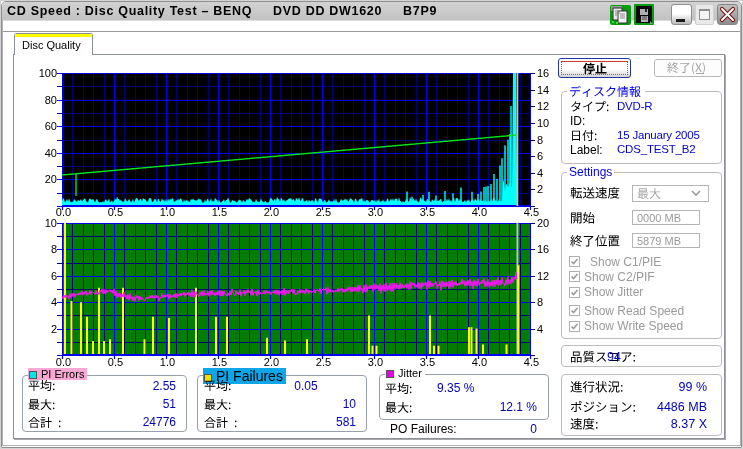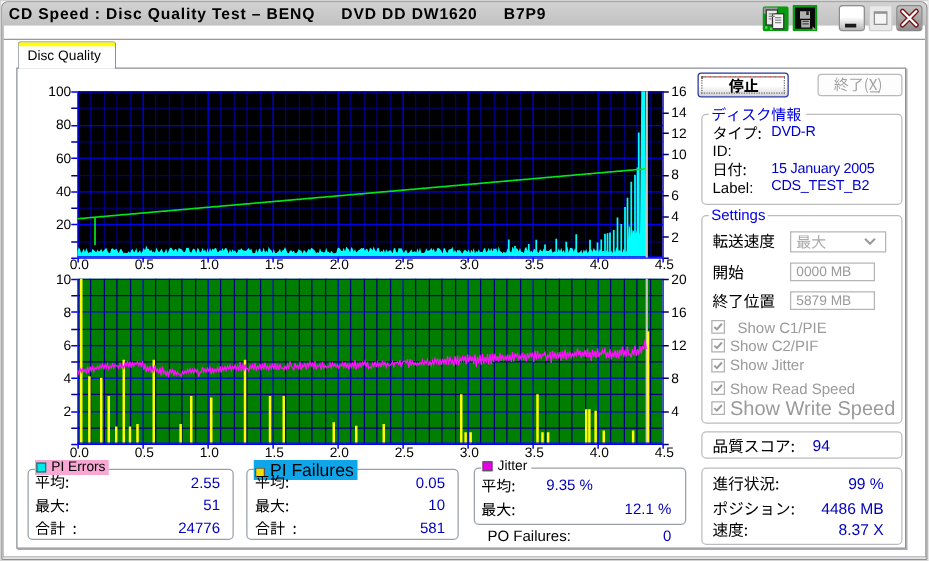--- a/index.html
+++ b/index.html
@@ -130,21 +130,21 @@
       <path transform="translate(0,12.0)" d="M3 -7.6H9V-6.8H3ZM3 -9.1H9V-8.2H3ZM2.1 -9.7V-6.1H9.9V-9.7ZM4.8 -4.7V-3.9H2.6V-4.7ZM0.6 -0.5 0.7 0.3 4.8 -0.2V1H5.6V0.2C5.8 0.4 6 0.7 6.1 0.9C6.9 0.6 7.8 0.2 8.5 -0.4C9.2 0.2 10.1 0.7 11 0.9C11.1 0.7 11.4 0.4 11.6 0.3C10.6 0 9.8 -0.4 9.1 -0.9C9.9 -1.7 10.5 -2.6 10.9 -3.8L10.3 -4L10.2 -4H6V-3.2H7.1L6.6 -3.1C6.9 -2.3 7.3 -1.6 7.9 -1C7.2 -0.4 6.4 -0.1 5.6 0.2V-4.7H11.3V-5.5H0.7V-4.7H1.7V-0.6ZM7.3 -3.2H9.8C9.5 -2.6 9 -2 8.5 -1.5C8 -2 7.6 -2.6 7.3 -3.2ZM4.8 -3.2V-2.4H2.6V-3.2ZM4.8 -1.7V-1L2.6 -0.7V-1.7Z M17.5 -10.1C17.5 -9.1 17.5 -7.9 17.4 -6.6H12.7V-5.7H17.2C16.7 -3.4 15.5 -1.1 12.5 0.2C12.8 0.4 13.1 0.7 13.2 0.9C16.1 -0.4 17.4 -2.7 18 -5C18.9 -2.3 20.5 -0.2 22.8 0.9C23 0.7 23.3 0.3 23.5 0.1C21.2 -0.9 19.6 -3.1 18.8 -5.7H23.3V-6.6H18.3C18.5 -7.9 18.5 -9.1 18.5 -10.1Z M25.7 -4.7C26.1 -4.7 26.5 -5 26.5 -5.5C26.5 -6 26.1 -6.4 25.7 -6.4C25.2 -6.4 24.9 -6 24.9 -5.5C24.9 -5 25.2 -4.7 25.7 -4.7ZM25.7 0.2C26.1 0.2 26.5 -0.2 26.5 -0.7C26.5 -1.2 26.1 -1.5 25.7 -1.5C25.2 -1.5 24.9 -1.2 24.9 -0.7C24.9 -0.2 25.2 0.2 25.7 0.2Z" fill="#000"></path>
     </svg>
 <div class="txt" style="left:76px;top:397px;width:100px;text-align:right;font-size:12px;color:#0000bb">51</div>
 <svg style="position:absolute;left:28px;top:414.6px;overflow:visible" width="36" height="20">
       <path transform="translate(0,12.0)" d="M3 -6.2V-5.4H9V-6.2ZM6 -9.2C7.1 -7.6 9.2 -5.9 11.1 -4.9C11.2 -5.2 11.5 -5.5 11.7 -5.7C9.8 -6.6 7.7 -8.3 6.4 -10.1H5.5C4.5 -8.5 2.5 -6.7 0.4 -5.6C0.6 -5.4 0.9 -5.1 1 -4.9C3 -6 5 -7.7 6 -9.2ZM2.4 -3.8V1H3.2V0.5H8.8V1H9.7V-3.8ZM3.2 -0.3V-3H8.8V-0.3Z M13 -6.4V-5.7H16.8V-6.4ZM13.1 -9.7V-8.9H16.8V-9.7ZM13 -4.8V-4.1H16.8V-4.8ZM12.5 -8.1V-7.3H17.2V-8.1ZM20 -10V-6H17.2V-5.1H20V1H20.9V-5.1H23.7V-6H20.9V-10ZM13 -3.2V0.8H13.8V0.3H16.7V-3.2ZM13.8 -2.5H15.9V-0.5H13.8Z M31.7 -4.7C32.1 -4.7 32.5 -5 32.5 -5.5C32.5 -6 32.1 -6.4 31.7 -6.4C31.2 -6.4 30.9 -6 30.9 -5.5C30.9 -5 31.2 -4.7 31.7 -4.7ZM31.7 0.2C32.1 0.2 32.5 -0.2 32.5 -0.7C32.5 -1.2 32.1 -1.5 31.7 -1.5C31.2 -1.5 30.9 -1.2 30.9 -0.7C30.9 -0.2 31.2 0.2 31.7 0.2Z" fill="#000"></path>
     </svg>
 <div class="txt" style="left:76px;top:415px;width:100px;text-align:right;font-size:12px;color:#0000bb">24776</div>
 <svg style="position:absolute;left:204px;top:378.1px;overflow:visible" width="30" height="20">
       <path transform="translate(0,12.0)" d="M2.1 -7.6C2.6 -6.7 3 -5.5 3.2 -4.8L4 -5.1C3.9 -5.8 3.4 -6.9 2.9 -7.8ZM9.1 -7.9C8.8 -7 8.2 -5.8 7.8 -5L8.5 -4.8C9 -5.5 9.6 -6.6 10 -7.6ZM0.6 -4.2V-3.3H5.5V0.9H6.4V-3.3H11.4V-4.2H6.4V-8.4H10.7V-9.3H1.3V-8.4H5.5V-4.2Z M17.3 -5.7V-4.8H21V-5.7ZM16.7 -1.8 17.1 -0.9C18.3 -1.4 19.8 -2 21.3 -2.6L21.1 -3.4C19.5 -2.8 17.8 -2.1 16.7 -1.8ZM18.1 -10.1C17.6 -8.4 16.8 -6.8 15.9 -5.7C16.1 -5.6 16.5 -5.3 16.6 -5.1C17.1 -5.7 17.6 -6.4 18 -7.2H22.4C22.2 -2.4 22 -0.5 21.7 -0.1C21.5 0.1 21.4 0.1 21.1 0.1C20.9 0.1 20.1 0.1 19.3 0C19.5 0.3 19.6 0.7 19.6 0.9C20.3 1 21.1 1 21.5 0.9C21.9 0.9 22.2 0.8 22.5 0.4C23 -0.1 23.1 -2.1 23.3 -7.6C23.3 -7.7 23.3 -8.1 23.3 -8.1H18.4C18.6 -8.7 18.8 -9.3 19 -9.9ZM12.4 -1.9 12.7 -1C13.8 -1.5 15.3 -2.1 16.7 -2.7L16.5 -3.6L15 -2.9V-6.4H16.4V-7.3H15V-10H14.1V-7.3H12.6V-6.4H14.1V-2.6C13.5 -2.3 12.9 -2.1 12.4 -1.9Z M25.7 -4.7C26.1 -4.7 26.5 -5 26.5 -5.5C26.5 -6 26.1 -6.4 25.7 -6.4C25.2 -6.4 24.9 -6 24.9 -5.5C24.9 -5 25.2 -4.7 25.7 -4.7ZM25.7 0.2C26.1 0.2 26.5 -0.2 26.5 -0.7C26.5 -1.2 26.1 -1.5 25.7 -1.5C25.2 -1.5 24.9 -1.2 24.9 -0.7C24.9 -0.2 25.2 0.2 25.7 0.2Z" fill="#000"></path>
     </svg>
-<div class="txt" style="left:256px;top:378.5px;width:100px;text-align:right;font-size:12px;color:#0000bb">0.05</div>
+<div class="txt" style="left:256px;top:378.5px;width:100px;text-align:center;font-size:12px;color:#0000bb">0.05</div>
 <svg style="position:absolute;left:204px;top:396.6px;overflow:visible" width="30" height="20">
       <path transform="translate(0,12.0)" d="M3 -7.6H9V-6.8H3ZM3 -9.1H9V-8.2H3ZM2.1 -9.7V-6.1H9.9V-9.7ZM4.8 -4.7V-3.9H2.6V-4.7ZM0.6 -0.5 0.7 0.3 4.8 -0.2V1H5.6V0.2C5.8 0.4 6 0.7 6.1 0.9C6.9 0.6 7.8 0.2 8.5 -0.4C9.2 0.2 10.1 0.7 11 0.9C11.1 0.7 11.4 0.4 11.6 0.3C10.6 0 9.8 -0.4 9.1 -0.9C9.9 -1.7 10.5 -2.6 10.9 -3.8L10.3 -4L10.2 -4H6V-3.2H7.1L6.6 -3.1C6.9 -2.3 7.3 -1.6 7.9 -1C7.2 -0.4 6.4 -0.1 5.6 0.2V-4.7H11.3V-5.5H0.7V-4.7H1.7V-0.6ZM7.3 -3.2H9.8C9.5 -2.6 9 -2 8.5 -1.5C8 -2 7.6 -2.6 7.3 -3.2ZM4.8 -3.2V-2.4H2.6V-3.2ZM4.8 -1.7V-1L2.6 -0.7V-1.7Z M17.5 -10.1C17.5 -9.1 17.5 -7.9 17.4 -6.6H12.7V-5.7H17.2C16.7 -3.4 15.5 -1.1 12.5 0.2C12.8 0.4 13.1 0.7 13.2 0.9C16.1 -0.4 17.4 -2.7 18 -5C18.9 -2.3 20.5 -0.2 22.8 0.9C23 0.7 23.3 0.3 23.5 0.1C21.2 -0.9 19.6 -3.1 18.8 -5.7H23.3V-6.6H18.3C18.5 -7.9 18.5 -9.1 18.5 -10.1Z M25.7 -4.7C26.1 -4.7 26.5 -5 26.5 -5.5C26.5 -6 26.1 -6.4 25.7 -6.4C25.2 -6.4 24.9 -6 24.9 -5.5C24.9 -5 25.2 -4.7 25.7 -4.7ZM25.7 0.2C26.1 0.2 26.5 -0.2 26.5 -0.7C26.5 -1.2 26.1 -1.5 25.7 -1.5C25.2 -1.5 24.9 -1.2 24.9 -0.7C24.9 -0.2 25.2 0.2 25.7 0.2Z" fill="#000"></path>
     </svg>
 <div class="txt" style="left:256px;top:397px;width:100px;text-align:right;font-size:12px;color:#0000bb">10</div>
 <svg style="position:absolute;left:204px;top:414.6px;overflow:visible" width="36" height="20">
       <path transform="translate(0,12.0)" d="M3 -6.2V-5.4H9V-6.2ZM6 -9.2C7.1 -7.6 9.2 -5.9 11.1 -4.9C11.2 -5.2 11.5 -5.5 11.7 -5.7C9.8 -6.6 7.7 -8.3 6.4 -10.1H5.5C4.5 -8.5 2.5 -6.7 0.4 -5.6C0.6 -5.4 0.9 -5.1 1 -4.9C3 -6 5 -7.7 6 -9.2ZM2.4 -3.8V1H3.2V0.5H8.8V1H9.7V-3.8ZM3.2 -0.3V-3H8.8V-0.3Z M13 -6.4V-5.7H16.8V-6.4ZM13.1 -9.7V-8.9H16.8V-9.7ZM13 -4.8V-4.1H16.8V-4.8ZM12.5 -8.1V-7.3H17.2V-8.1ZM20 -10V-6H17.2V-5.1H20V1H20.9V-5.1H23.7V-6H20.9V-10ZM13 -3.2V0.8H13.8V0.3H16.7V-3.2ZM13.8 -2.5H15.9V-0.5H13.8Z M31.7 -4.7C32.1 -4.7 32.5 -5 32.5 -5.5C32.5 -6 32.1 -6.4 31.7 -6.4C31.2 -6.4 30.9 -6 30.9 -5.5C30.9 -5 31.2 -4.7 31.7 -4.7ZM31.7 0.2C32.1 0.2 32.5 -0.2 32.5 -0.7C32.5 -1.2 32.1 -1.5 31.7 -1.5C31.2 -1.5 30.9 -1.2 30.9 -0.7C30.9 -0.2 31.2 0.2 31.7 0.2Z" fill="#000"></path>
     </svg>
 <div class="txt" style="left:256px;top:415px;width:100px;text-align:right;font-size:12px;color:#0000bb">581</div>
 <svg style="position:absolute;left:385px;top:380.6px;overflow:visible" width="30" height="20">
       <path transform="translate(0,12.0)" d="M2.1 -7.6C2.6 -6.7 3 -5.5 3.2 -4.8L4 -5.1C3.9 -5.8 3.4 -6.9 2.9 -7.8ZM9.1 -7.9C8.8 -7 8.2 -5.8 7.8 -5L8.5 -4.8C9 -5.5 9.6 -6.6 10 -7.6ZM0.6 -4.2V-3.3H5.5V0.9H6.4V-3.3H11.4V-4.2H6.4V-8.4H10.7V-9.3H1.3V-8.4H5.5V-4.2Z M17.3 -5.7V-4.8H21V-5.7ZM16.7 -1.8 17.1 -0.9C18.3 -1.4 19.8 -2 21.3 -2.6L21.1 -3.4C19.5 -2.8 17.8 -2.1 16.7 -1.8ZM18.1 -10.1C17.6 -8.4 16.8 -6.8 15.9 -5.7C16.1 -5.6 16.5 -5.3 16.6 -5.1C17.1 -5.7 17.6 -6.4 18 -7.2H22.4C22.2 -2.4 22 -0.5 21.7 -0.1C21.5 0.1 21.4 0.1 21.1 0.1C20.9 0.1 20.1 0.1 19.3 0C19.5 0.3 19.6 0.7 19.6 0.9C20.3 1 21.1 1 21.5 0.9C21.9 0.9 22.2 0.8 22.5 0.4C23 -0.1 23.1 -2.1 23.3 -7.6C23.3 -7.7 23.3 -8.1 23.3 -8.1H18.4C18.6 -8.7 18.8 -9.3 19 -9.9ZM12.4 -1.9 12.7 -1C13.8 -1.5 15.3 -2.1 16.7 -2.7L16.5 -3.6L15 -2.9V-6.4H16.4V-7.3H15V-10H14.1V-7.3H12.6V-6.4H14.1V-2.6C13.5 -2.3 12.9 -2.1 12.4 -1.9Z M25.7 -4.7C26.1 -4.7 26.5 -5 26.5 -5.5C26.5 -6 26.1 -6.4 25.7 -6.4C25.2 -6.4 24.9 -6 24.9 -5.5C24.9 -5 25.2 -4.7 25.7 -4.7ZM25.7 0.2C26.1 0.2 26.5 -0.2 26.5 -0.7C26.5 -1.2 26.1 -1.5 25.7 -1.5C25.2 -1.5 24.9 -1.2 24.9 -0.7C24.9 -0.2 25.2 0.2 25.7 0.2Z" fill="#000"></path>
@@ -222,26 +222,26 @@
 <div class="txt" style="left:584px;top:285px;font-size:12px;color:#9a9a9a">Show Jitter</div>
 <div class="abs" style="left:569px;top:305.0px;width:11px;height:11px;border:1px solid #b0b0b0;background:#fff"></div>
 <svg class="abs" style="left:569px;top:305.0px" width="11" height="11">
       <path d="M2.5 5.5 L4.5 7.5 L8.5 3" stroke="#9a9a9a" stroke-width="1.6" fill="none"></path>
     </svg>
 <div class="txt" style="left:584px;top:303.5px;font-size:12px;color:#9a9a9a">Show Read Speed</div>
 <div class="abs" style="left:569px;top:320.5px;width:11px;height:11px;border:1px solid #b0b0b0;background:#fff"></div>
 <svg class="abs" style="left:569px;top:320.5px" width="11" height="11">
       <path d="M2.5 5.5 L4.5 7.5 L8.5 3" stroke="#9a9a9a" stroke-width="1.6" fill="none"></path>
     </svg>
-<div class="txt" style="left:584px;top:319px;font-size:16px;color:#9a9a9a">Show Write Speed</div>
+<div class="txt" style="left:584px;top:319px;font-size:12px;color:#9a9a9a">Show Write Speed</div>
 <div class="abs" style="left:561px;top:345px;width:161px;height:22px;border:1px solid #bcbcbc;border-radius:4px"></div>
 <svg style="position:absolute;left:570px;top:348.8px;overflow:visible" width="68" height="20">
       <path transform="translate(0,12.5)" d="M3.8 -9.1H8.8V-6.7H3.8ZM2.9 -10V-5.8H9.7V-10ZM1 -4.5V1H1.9V0.3H4.5V0.9H5.5V-4.5ZM1.9 -0.6V-3.6H4.5V-0.6ZM6.9 -4.5V1H7.8V0.3H10.6V0.9H11.6V-4.5ZM7.8 -0.6V-3.6H10.6V-0.6Z M15.6 -4H22V-3.2H15.6ZM15.6 -2.5H22V-1.7H15.6ZM15.6 -5.5H22V-4.6H15.6ZM14.7 -6.1V-1H22.9V-6.1ZM19.8 -0.4C21.2 0.1 22.5 0.6 23.3 1L24.4 0.6C23.4 0.1 21.9 -0.4 20.6 -0.8ZM16.9 -0.9C15.9 -0.4 14.4 0.1 13.2 0.3C13.4 0.5 13.7 0.9 13.9 1C15.1 0.7 16.7 0.1 17.7 -0.5ZM14.1 -10.2V-8.9C14.1 -8.1 13.9 -7.1 13.1 -6.3C13.2 -6.2 13.6 -5.9 13.7 -5.7C14.4 -6.4 14.7 -7.2 14.8 -8H16.4V-6.4H17.2V-8H18.7V-8.7H14.9V-8.9V-9.3C16.1 -9.4 17.4 -9.6 18.4 -9.9L17.7 -10.5C17.1 -10.3 15.9 -10.1 14.8 -10ZM19.2 -10.1V-9C19.2 -8.3 19 -7.5 18 -6.9C18.2 -6.7 18.5 -6.4 18.6 -6.2C19.3 -6.7 19.7 -7.4 19.9 -8H21.6V-6.4H22.5V-8H24.4V-8.7H20L20 -9V-9.3C21.3 -9.4 22.7 -9.6 23.7 -9.9L23.1 -10.5C22.4 -10.2 21.1 -10.1 19.9 -10Z M35 -8.4 34.4 -8.8C34.2 -8.8 33.8 -8.8 33.4 -8.8C33 -8.8 29.1 -8.8 28.6 -8.8C28.2 -8.8 27.5 -8.8 27.3 -8.8V-7.7C27.5 -7.7 28.2 -7.8 28.6 -7.8C29 -7.8 33 -7.8 33.5 -7.8C33.2 -6.7 32.2 -5.2 31.4 -4.3C30.1 -2.8 28.3 -1.4 26.2 -0.6L27.1 0.3C28.9 -0.6 30.6 -1.9 31.9 -3.4C33.2 -2.2 34.5 -0.8 35.4 0.3L36.2 -0.4C35.4 -1.4 33.9 -3 32.6 -4.2C33.5 -5.3 34.3 -6.7 34.7 -7.8C34.8 -8 34.9 -8.3 35 -8.4Z M39.5 -1.7V-0.5C39.8 -0.6 40.4 -0.6 40.9 -0.6H47L47 0.1H48.1C48.1 -0.1 48.1 -0.7 48.1 -1.1V-7.6C48.1 -7.9 48.1 -8.2 48.1 -8.5C47.9 -8.5 47.5 -8.5 47.2 -8.5H41C40.6 -8.5 40.1 -8.5 39.6 -8.6V-7.5C39.9 -7.5 40.6 -7.5 41 -7.5H47V-1.6H40.9C40.4 -1.6 39.8 -1.6 39.5 -1.7Z M61.6 -8.5 61 -9C60.8 -9 60.4 -9 60.1 -9C59.4 -9 53.6 -9 53 -9C52.5 -9 52 -9 51.5 -9.1V-7.9C52 -8 52.5 -8 53 -8C53.6 -8 59.2 -8 60.1 -8C59.7 -7.2 58.5 -5.9 57.4 -5.2L58.2 -4.5C59.6 -5.5 60.8 -7.2 61.3 -8C61.4 -8.1 61.5 -8.3 61.6 -8.5ZM56.6 -6.8H55.5C55.6 -6.5 55.6 -6.2 55.6 -5.9C55.6 -3.8 55.3 -2 53.4 -0.9C53 -0.6 52.6 -0.4 52.2 -0.3L53.2 0.5C56.4 -1.1 56.6 -3.4 56.6 -6.8Z M64.2 -4.9C64.7 -4.9 65.1 -5.2 65.1 -5.8C65.1 -6.3 64.7 -6.6 64.2 -6.6C63.8 -6.6 63.4 -6.3 63.4 -5.8C63.4 -5.2 63.8 -4.9 64.2 -4.9ZM64.2 0.2C64.7 0.2 65.1 -0.2 65.1 -0.7C65.1 -1.2 64.7 -1.6 64.2 -1.6C63.8 -1.6 63.4 -1.2 63.4 -0.7C63.4 -0.2 63.8 0.2 64.2 0.2Z" fill="#000"></path>
     </svg>
-<div class="txt" style="left:607px;top:350px;width:100px;text-align:center;font-size:12.5px;color:#0000bb">94</div>
+<div class="txt" style="left:607px;top:350px;width:100px;text-align:left;font-size:12.5px;color:#0000bb">94</div>
 <div class="abs" style="left:561px;top:374px;width:161px;height:62px;border:1px solid #bcbcbc;border-radius:4px"></div>
 <svg style="position:absolute;left:570px;top:379.2px;overflow:visible" width="56" height="20">
       <path transform="translate(0,12.5)" d="M0.7 -9.7C1.5 -9.1 2.3 -8.2 2.7 -7.6L3.4 -8.1C3.1 -8.8 2.2 -9.6 1.4 -10.2ZM3.1 -5.6H0.6V-4.7H2.2V-1.5C1.6 -0.9 1 -0.4 0.5 -0L0.9 0.9C1.6 0.4 2.1 -0.2 2.7 -0.7C3.5 0.3 4.6 0.7 6.2 0.8C7.7 0.8 10.3 0.8 11.7 0.7C11.8 0.5 11.9 0 12 -0.2C10.5 -0.1 7.6 -0.1 6.2 -0.1C4.8 -0.2 3.7 -0.6 3.1 -1.5ZM5.9 -10.5C5.2 -8.9 4.2 -7.4 2.9 -6.4C3.1 -6.3 3.5 -5.9 3.7 -5.7C4 -6 4.4 -6.4 4.8 -6.8V-1.4H11.8V-2.2H8.8V-3.5H11.2V-4.3H8.8V-5.6H11.2V-6.4H8.8V-7.7H11.6V-8.6H8.9C9.1 -9.1 9.4 -9.6 9.7 -10.2L8.7 -10.4C8.5 -9.8 8.2 -9.1 8 -8.6H6C6.3 -9.1 6.6 -9.6 6.8 -10.2ZM5.7 -5.6H7.9V-4.3H5.7ZM5.7 -6.4V-7.7H7.9V-6.4ZM5.7 -3.5H7.9V-2.2H5.7Z M17.9 -9.8V-8.8H24.1V-9.8ZM15.8 -10.5C15.2 -9.6 14 -8.5 12.9 -7.8C13.1 -7.6 13.4 -7.2 13.5 -7C14.6 -7.8 15.9 -9.1 16.7 -10.1ZM17.4 -6.3V-5.4H21.6V-0.2C21.6 -0 21.5 0.1 21.3 0.1C21.1 0.1 20.2 0.1 19.3 0C19.4 0.3 19.6 0.7 19.6 1C20.9 1 21.6 1 22 0.8C22.4 0.7 22.6 0.4 22.6 -0.2V-5.4H24.4V-6.3ZM16.3 -7.8C15.5 -6.4 14.1 -5 12.8 -4C13 -3.8 13.3 -3.4 13.5 -3.2C13.9 -3.6 14.4 -4.1 14.9 -4.5V1H15.8V-5.6C16.4 -6.2 16.8 -6.9 17.2 -7.5Z M34.3 -9.7C34.8 -9 35.5 -8 35.8 -7.5L36.5 -7.9C36.2 -8.5 35.5 -9.4 35 -10.1ZM25.6 -8.4C26.2 -7.7 26.9 -6.7 27.2 -6.1L28 -6.6C27.6 -7.2 26.9 -8.2 26.3 -8.9ZM32.4 -10.5V-7.6L32.4 -6.8H29.4V-5.9H32.3C32.1 -3.8 31.4 -1.5 29.1 0.4C29.3 0.5 29.7 0.8 29.9 1C31.7 -0.6 32.6 -2.5 33 -4.3C33.7 -2 34.8 -0.1 36.5 1C36.6 0.7 36.9 0.4 37.2 0.2C35.2 -0.9 34 -3.2 33.4 -5.9H36.9V-6.8H33.3L33.3 -7.6V-10.5ZM25.4 -2.4 25.9 -1.6C26.6 -2.2 27.4 -2.9 28.1 -3.6V1H29V-10.5H28.1V-4.8C27.1 -3.9 26.1 -3 25.4 -2.4Z M38.8 -9.7C39.6 -9.4 40.6 -8.8 41.1 -8.4L41.6 -9.2C41.1 -9.6 40.1 -10.1 39.3 -10.4ZM38 -6.2C38.9 -5.9 40 -5.4 40.5 -5L41 -5.8C40.5 -6.2 39.3 -6.7 38.5 -7ZM38.5 0.3 39.3 0.9C40 -0.3 41 -2 41.7 -3.3L41 -3.9C40.2 -2.4 39.2 -0.7 38.5 0.3ZM43.2 -9.1H47.9V-5.7H43.2ZM42.3 -9.9V-4.8H43.6C43.5 -2.2 43.1 -0.6 40.8 0.2C41 0.4 41.3 0.8 41.4 1C43.9 -0 44.4 -1.9 44.5 -4.8H46V-0.4C46 0.6 46.2 0.9 47.2 0.9C47.4 0.9 48.2 0.9 48.4 0.9C49.2 0.9 49.5 0.4 49.6 -1.5C49.3 -1.5 48.9 -1.7 48.7 -1.8C48.7 -0.2 48.6 0.1 48.3 0.1C48.1 0.1 47.5 0.1 47.3 0.1C47 0.1 46.9 -0 46.9 -0.4V-4.8H48.8V-9.9Z M51.7 -4.9C52.2 -4.9 52.6 -5.2 52.6 -5.8C52.6 -6.3 52.2 -6.6 51.7 -6.6C51.3 -6.6 50.9 -6.3 50.9 -5.8C50.9 -5.2 51.3 -4.9 51.7 -4.9ZM51.7 0.2C52.2 0.2 52.6 -0.2 52.6 -0.7C52.6 -1.2 52.2 -1.6 51.7 -1.6C51.3 -1.6 50.9 -1.2 50.9 -0.7C50.9 -0.2 51.3 0.2 51.7 0.2Z" fill="#000"></path>
     </svg>
 <div class="txt" style="left:607px;top:380px;width:100px;text-align:right;font-size:12.5px;color:#0000bb">99 %</div>
 <svg style="position:absolute;left:570px;top:398.8px;overflow:visible" width="68" height="20">
       <path transform="translate(0,12.5)" d="M9.4 -9.2C9.4 -9.7 9.8 -10 10.2 -10C10.7 -10 11 -9.7 11 -9.2C11 -8.8 10.7 -8.4 10.2 -8.4C9.8 -8.4 9.4 -8.8 9.4 -9.2ZM8.9 -9.2C8.9 -8.5 9.5 -7.9 10.2 -7.9C11 -7.9 11.6 -8.5 11.6 -9.2C11.6 -10 11 -10.6 10.2 -10.6C9.5 -10.6 8.9 -10 8.9 -9.2ZM4 -4.6 3.2 -5C2.7 -4 1.6 -2.5 0.8 -1.7L1.6 -1.2C2.3 -1.9 3.5 -3.5 4 -4.6ZM9.2 -5 8.4 -4.5C9.1 -3.8 10 -2.2 10.5 -1.2L11.4 -1.7C10.9 -2.6 9.9 -4.2 9.2 -5ZM1.2 -7.5V-6.5C1.5 -6.5 1.8 -6.5 2.2 -6.5H5.7V-6.4C5.7 -5.8 5.7 -1.6 5.7 -0.9C5.7 -0.6 5.5 -0.4 5.2 -0.4C4.9 -0.4 4.3 -0.5 3.8 -0.6L3.9 0.5C4.4 0.5 5.1 0.5 5.6 0.5C6.4 0.5 6.7 0.2 6.7 -0.5C6.7 -1.4 6.7 -5.4 6.7 -6.4V-6.5H10C10.3 -6.5 10.7 -6.5 11 -6.5V-7.5C10.7 -7.5 10.3 -7.5 10 -7.5H6.7V-8.7C6.7 -9 6.7 -9.5 6.8 -9.6H5.6C5.7 -9.5 5.7 -9 5.7 -8.8V-7.5H2.2C1.8 -7.5 1.5 -7.5 1.2 -7.5Z M21.5 -9.3 20.8 -9C21.2 -8.5 21.6 -7.7 21.9 -7.1L22.6 -7.4C22.3 -8 21.8 -8.9 21.5 -9.3ZM23.1 -9.9 22.4 -9.6C22.8 -9.1 23.2 -8.3 23.6 -7.7L24.3 -8C24 -8.6 23.4 -9.5 23.1 -9.9ZM16.1 -9.5 15.6 -8.7C16.3 -8.2 17.6 -7.4 18.2 -6.9L18.8 -7.8C18.3 -8.1 16.9 -9.1 16.1 -9.5ZM14.2 -0.6 14.8 0.4C16 0.2 17.7 -0.4 18.9 -1.1C21 -2.3 22.7 -3.9 23.8 -5.6L23.2 -6.6C22.1 -4.9 20.5 -3.2 18.4 -2C17.2 -1.3 15.6 -0.8 14.2 -0.6ZM14.2 -6.7 13.7 -5.9C14.4 -5.5 15.8 -4.6 16.4 -4.1L17 -5C16.4 -5.4 15 -6.3 14.2 -6.7Z M28.8 -9.6 28.2 -8.8C28.9 -8.3 30.3 -7.4 30.9 -7L31.5 -7.8C30.9 -8.2 29.5 -9.2 28.8 -9.6ZM26.9 -0.7 27.5 0.4C28.6 0.1 30.4 -0.5 31.6 -1.2C33.6 -2.4 35.3 -4 36.4 -5.7L35.8 -6.7C34.8 -4.9 33.1 -3.3 31.1 -2.1C29.8 -1.4 28.3 -0.9 26.9 -0.7ZM26.9 -6.8 26.3 -5.9C27.1 -5.6 28.4 -4.7 29.1 -4.2L29.6 -5.1C29.1 -5.5 27.6 -6.4 26.9 -6.8Z M40.1 -0.8V0.2C40.3 0.2 40.8 0.2 41.2 0.2H46.2L46.2 0.7H47.2C47.2 0.5 47.1 0.2 47.1 0C47.1 -1 47.1 -5.8 47.1 -6.2C47.1 -6.4 47.1 -6.7 47.2 -6.8C47 -6.8 46.7 -6.8 46.4 -6.8C45.4 -6.8 42.3 -6.8 41.6 -6.8C41.2 -6.8 40.5 -6.8 40.3 -6.9V-5.9C40.5 -5.9 41.2 -5.9 41.6 -5.9C42.2 -5.9 45.8 -5.9 46.2 -5.9V-3.9H41.7C41.2 -3.9 40.8 -3.9 40.6 -3.9V-2.9C40.8 -2.9 41.2 -3 41.7 -3H46.2V-0.7H41.2C40.7 -0.7 40.3 -0.8 40.1 -0.8Z M52.8 -9.2 52.1 -8.4C53 -7.8 54.6 -6.4 55.2 -5.8L56 -6.6C55.3 -7.3 53.7 -8.6 52.8 -9.2ZM51.8 -0.8 52.4 0.2C54.5 -0.2 56.1 -0.9 57.3 -1.7C59.2 -2.9 60.7 -4.6 61.5 -6.2L60.9 -7.2C60.2 -5.7 58.7 -3.8 56.8 -2.6C55.6 -1.9 54 -1.1 51.8 -0.8Z M64.2 -4.9C64.7 -4.9 65.1 -5.2 65.1 -5.8C65.1 -6.3 64.7 -6.6 64.2 -6.6C63.8 -6.6 63.4 -6.3 63.4 -5.8C63.4 -5.2 63.8 -4.9 64.2 -4.9ZM64.2 0.2C64.7 0.2 65.1 -0.2 65.1 -0.7C65.1 -1.2 64.7 -1.6 64.2 -1.6C63.8 -1.6 63.4 -1.2 63.4 -0.7C63.4 -0.2 63.8 0.2 64.2 0.2Z" fill="#000"></path>
     </svg>
 <div class="txt" style="left:607px;top:399.5px;width:100px;text-align:right;font-size:12.5px;color:#0000bb">4486 MB</div>
 <svg style="position:absolute;left:570px;top:415.8px;overflow:visible" width="31" height="20">

